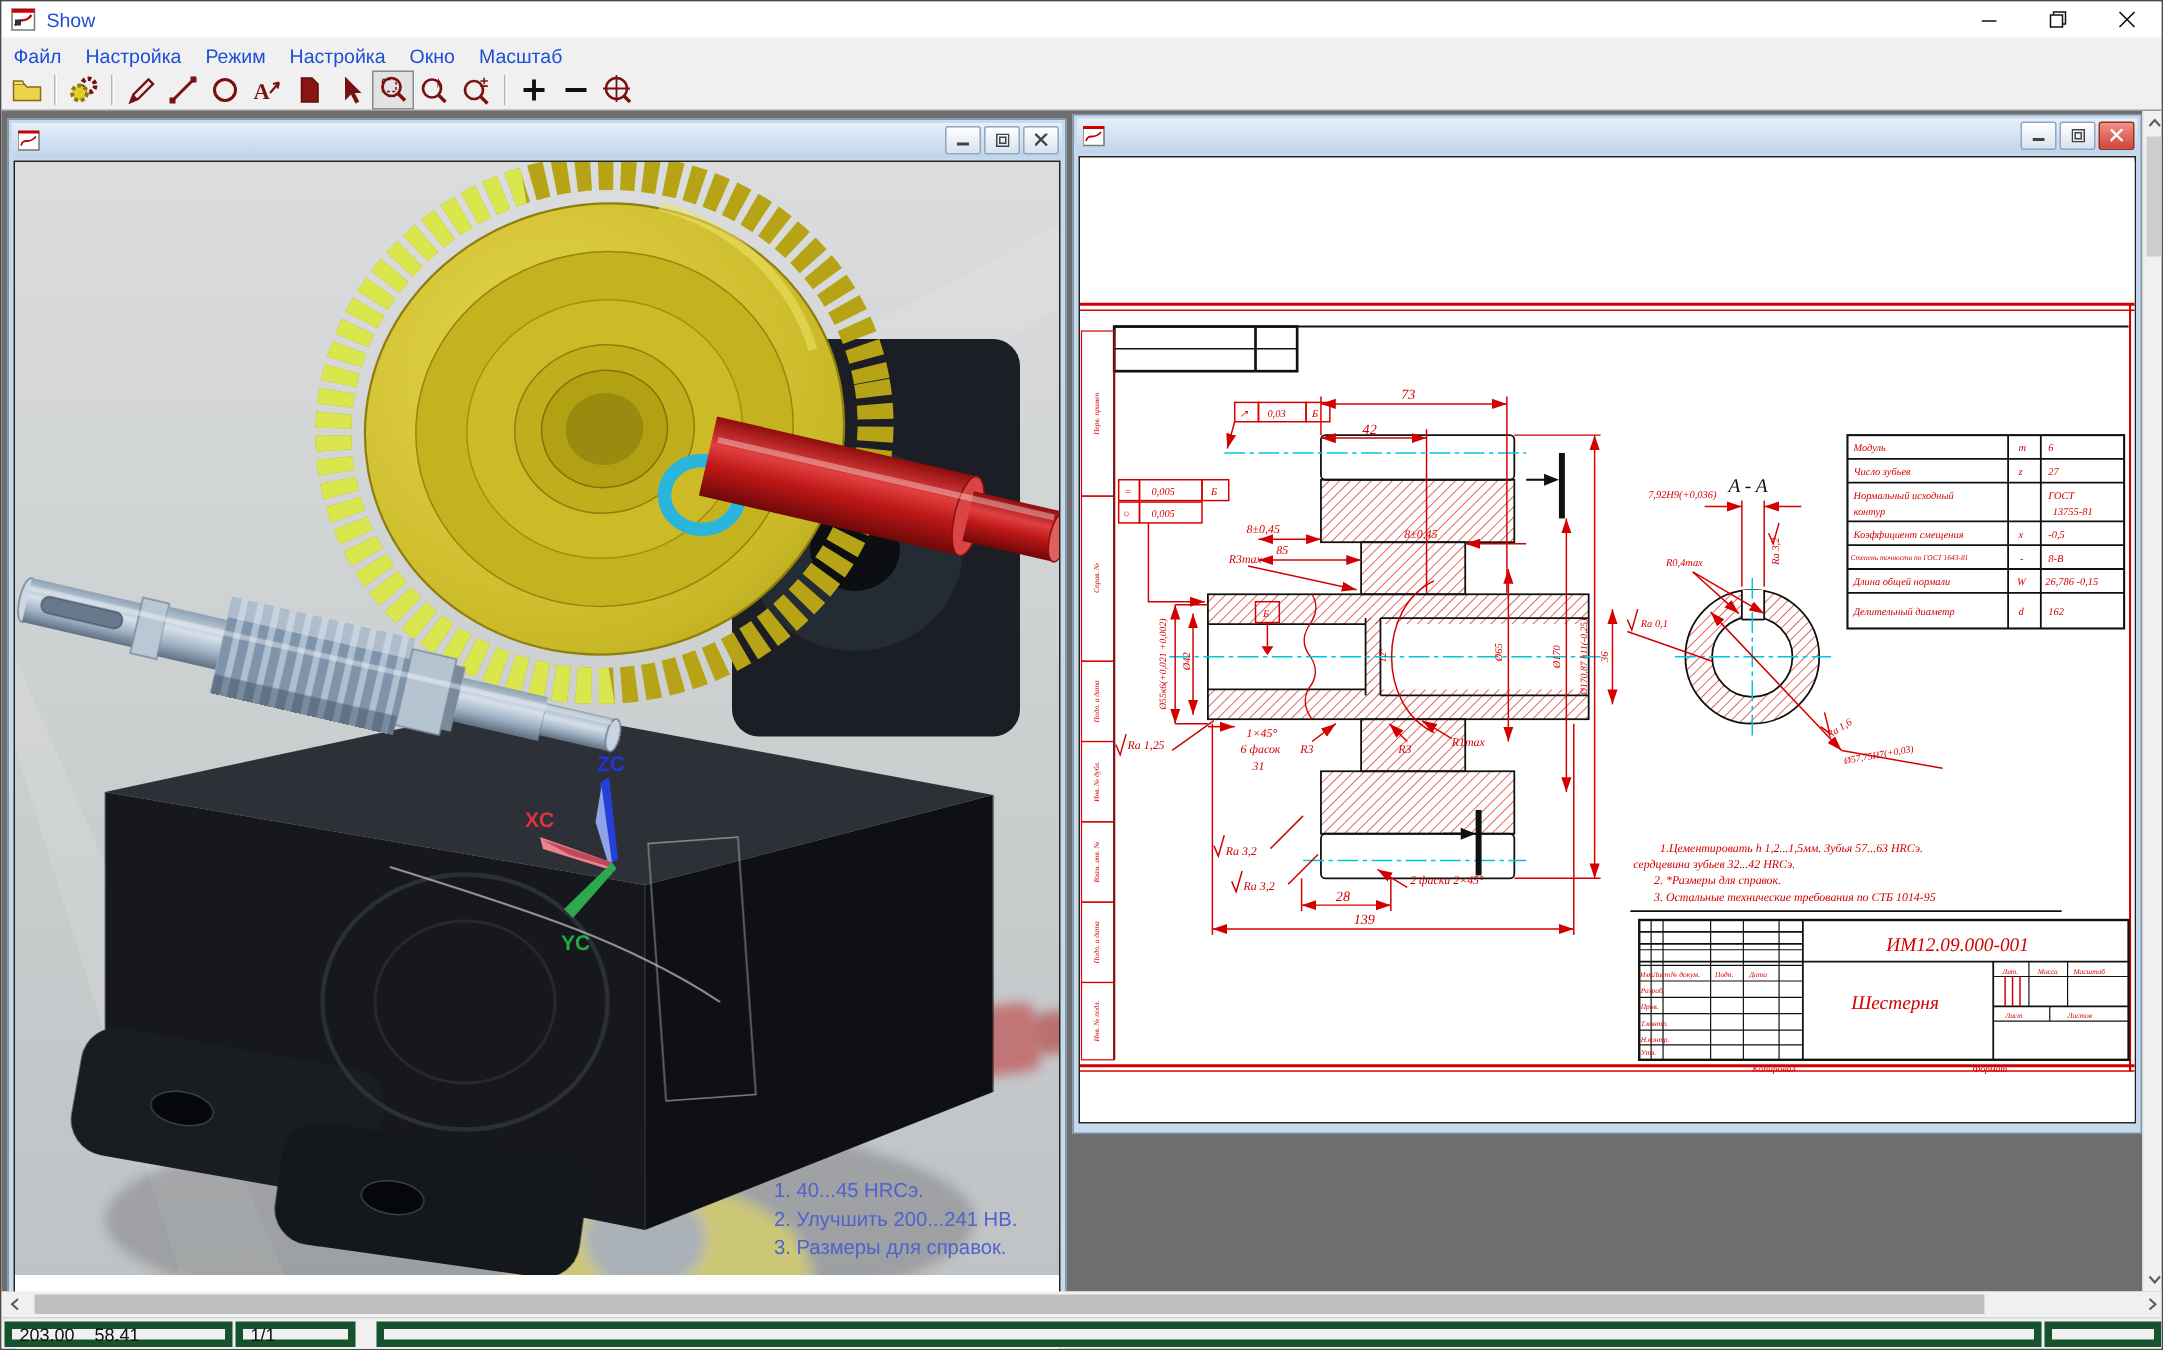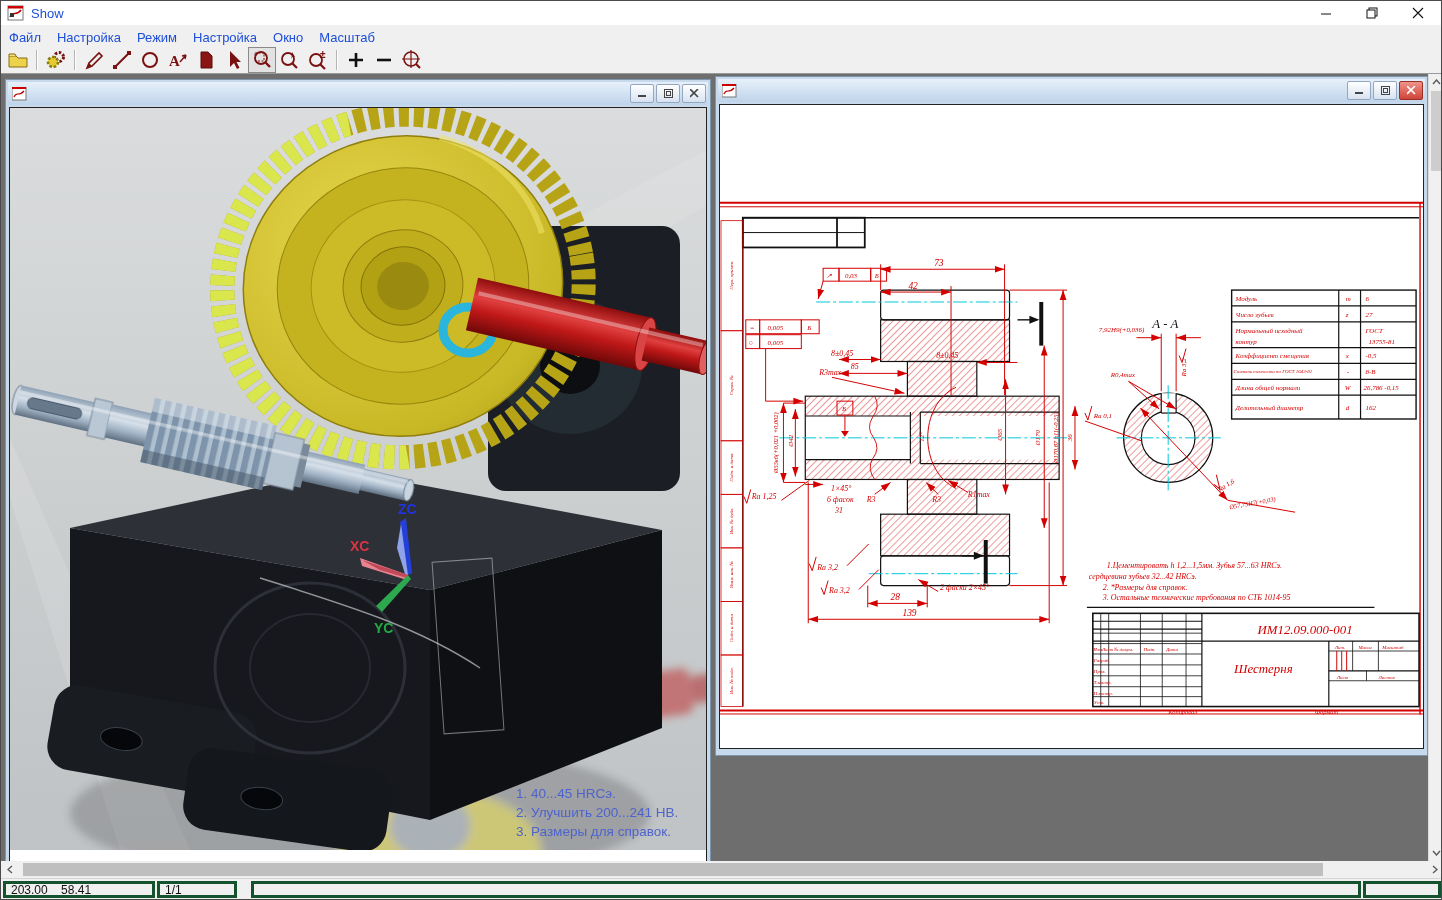--- a/index.html
+++ b/index.html
@@ -32,21 +32,21 @@
         background:linear-gradient(#ffffff,#d7e2f0);display:flex;align-items:center;justify-content:center;}
   .cbtn.close-red{background:linear-gradient(#f0938a,#cf4438);border-color:#9c2f26;}
   .childcontent{position:absolute;border:1px solid #222;background:#fff;overflow:hidden;}
   
   .vscroll{position:absolute;left:1427px;top:0;width:15px;height:787px;background:#f0f0f0;border-left:1px solid #dcdcdc;box-sizing:border-box;}
   .vthumb{position:absolute;left:2px;top:17px;width:11px;height:80px;background:#cdcdcd;}
   .sarrow{position:absolute;display:flex;align-items:center;justify-content:center;color:#5a5a5a;}
   .hscroll{position:absolute;left:0;top:860px;width:1442px;height:17px;background:#f0f0f0;}
   .hthumb{position:absolute;left:22px;top:2px;width:1300px;height:13px;background:#bfbfbf;}
   .statusbar{position:absolute;left:0;top:877px;width:1442px;height:23px;background:#f0f0f0;border-top:1px solid #d6d6d6;font-size:12px;color:#111;}
-  .scell{position:absolute;top:2px;height:17px;border:3px solid #14532d;background:#f0f0f0;
+  .scell{position:absolute;top:2px;height:17px;border:5px solid #14532d;background:#f0f0f0;
          display:flex;align-items:center;padding-left:5px;box-sizing:border-box;white-space:pre;}
   
   .dt{font:italic 8px "Liberation Serif",serif;fill:#d40000;}
   .dt6{font:italic 6.5px "Liberation Serif",serif;fill:#d40000;}
   .dt5{font:italic 5px "Liberation Serif",serif;fill:#d40000;}
   .dt7{font:italic 7px "Liberation Serif",serif;fill:#d40000;}
   .dt9{font:italic 9.5px "Liberation Serif",serif;fill:#d40000;}
   .dt13{font:italic 13px "Liberation Serif",serif;fill:#d40000;}
   .db{font:italic 13px "Liberation Serif",serif;fill:#111;}
   .rl{stroke:#d40000;stroke-width:1;fill:none;}

